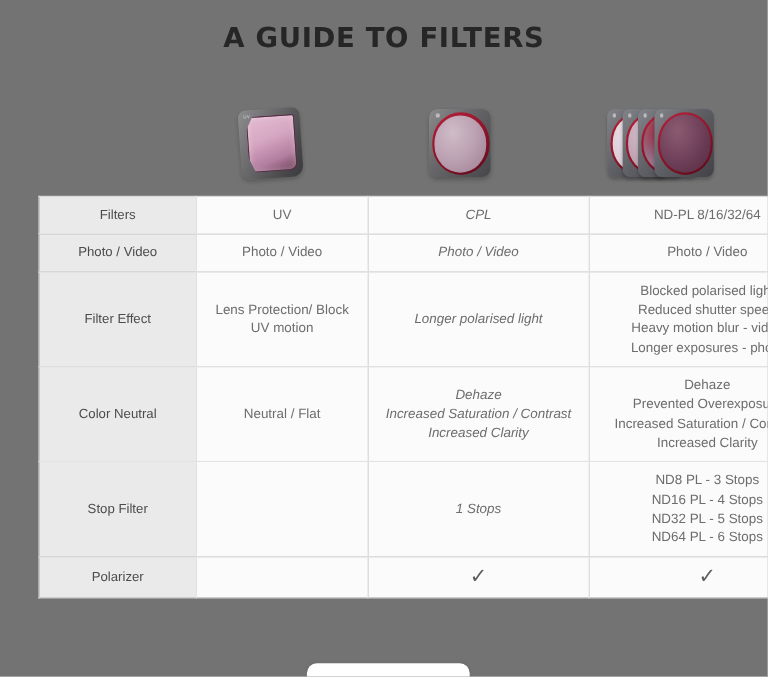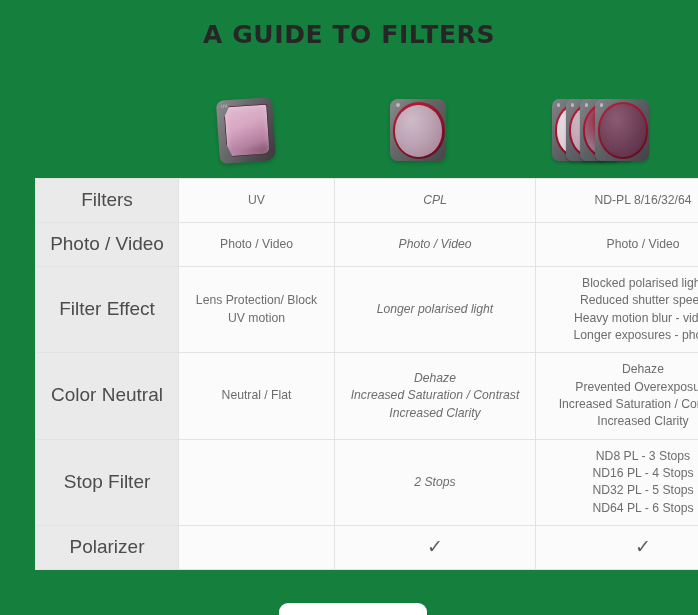--- a/index.html
+++ b/index.html
@@ -12,21 +12,21 @@
     background: #fafafa;
     font-family: "Liberation Sans", sans-serif;
     overflow: hidden;
     position: relative;
   }
 
   #page {
     position: relative;
     width: 698px;
     height: 615px;
-    background: #15803d;
+    background: #737373;
   }
 
   
   #title-bar {
     position: absolute;
     top: 20px;
     left: 0;
     width: 698px;
     text-align: center;
   }
@@ -190,21 +190,21 @@
     border: 1px solid #e3e3e3;
     text-align: center;
     vertical-align: middle;
     padding: 8px 6px;
     line-height: 1.42;
   }
   td.row-label {
     width: 130px;
     background: #eaeaea;
     color: #4c4c4c;
-    font-size: 19px;
+    font-size: 12px;
   }
   td.cell {
     background: #fbfbfb;
     color: #6d6d6d;
     font-size: 12.2px;
   }
   td.col-uv   { width: 143px; }
   td.col-cpl  { width: 188px; font-style: italic; }
   td.col-ndpl { width: 202px; }
 
@@ -377,21 +377,21 @@
         </td>
       </tr>
 
       <tr>
         <td class="row-label">Stop Filter</td>
         <td class="cell col-uv">
           <div class="multiline"></div>
         </td>
         <td class="cell col-cpl">
           <div class="multiline">
-            <div>2 Stops</div>
+            <div>1 Stops</div>
           </div>
         </td>
         <td class="cell col-ndpl">
           <div class="multiline">
             <div>ND8 PL - 3 Stops</div>
             <div>ND16 PL - 4 Stops</div>
             <div>ND32 PL - 5 Stops</div>
             <div>ND64 PL - 6 Stops</div>
           </div>
         </td>

